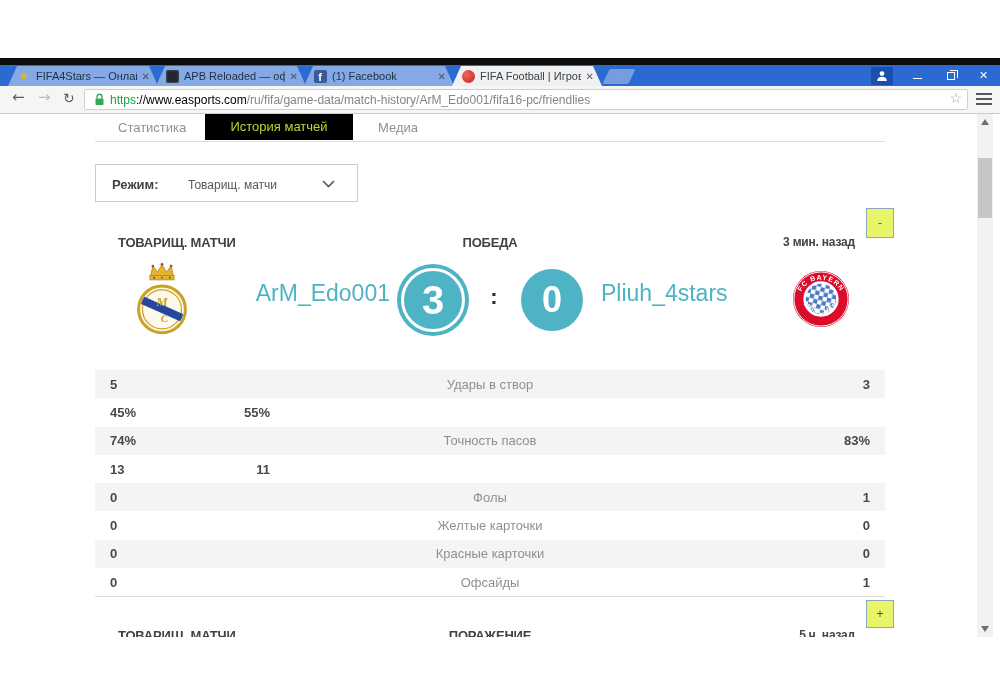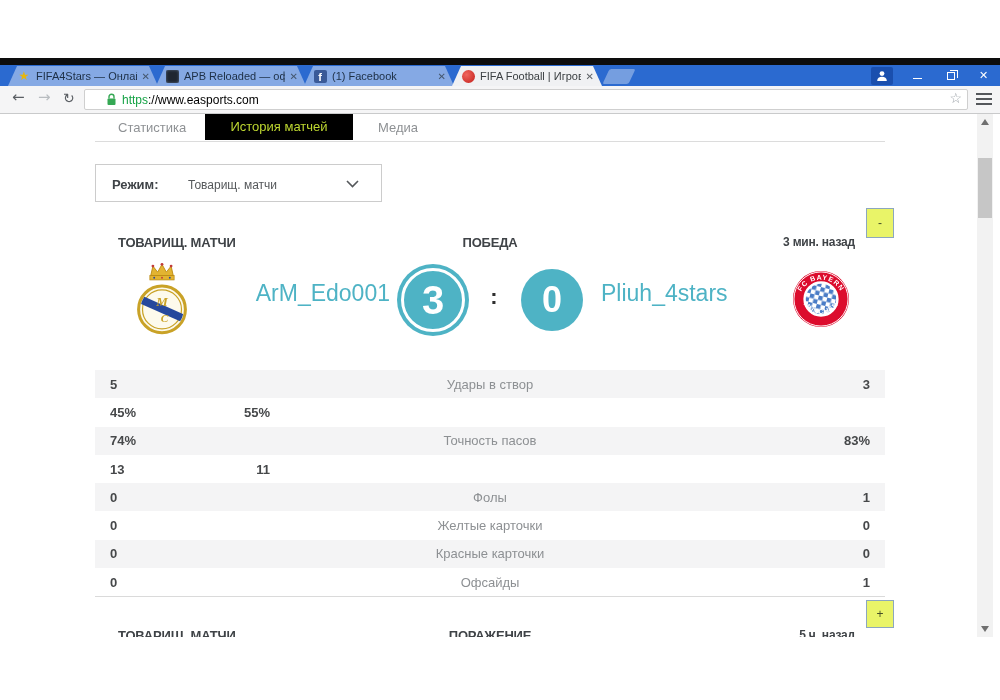--- a/index.html
+++ b/index.html
@@ -34,38 +34,38 @@
   .ic-restore { width:8px; height:8px; border:1px solid #fff; position:relative; }
   .ic-restore::before { content:""; position:absolute; top:-3px; left:2px; width:7px; height:7px; border:1px solid #fff; border-left:none; border-bottom:none; }
   .ic-close { font-size:11px; line-height:11px; }
 
   
   .toolbar { position:relative; width:100%; height:28px; background:#f5f5f6; border-bottom:1px solid #c9cacb; }
   .navbtn { position:absolute; top:2px; font-size:15px; color:#5a5e63; font-family:"DejaVu Sans", sans-serif; }
   .nav-back { left:12px; }
   .nav-fwd { left:38px; color:#b8bcc0; }
   .nav-reload { left:63px; font-size:14px; top:4px; }
-  .omnibox { position:absolute; left:84px; right:32px; top:3px; height:21px; background:#fff; border:1px solid #cfcfcf; border-radius:2px; display:flex; align-items:center; padding:0 22px 0 21px; font-size:12px; white-space:nowrap; overflow:hidden; }
+  .omnibox { position:absolute; left:84px; right:32px; top:3px; height:21px; background:#fff; border:1px solid #cfcfcf; border-radius:2px; display:flex; align-items:center; padding:0 22px 0 9px; font-size:12px; white-space:nowrap; overflow:hidden; }
   .url-scheme { color:#15a245; margin-left:5px; }
   .url-domain { color:#000000; }
   .url-path { color:#80868b; }
   .omni-star { position:absolute; right:38px; top:4px; font-size:14px; color:#9aa0a6; font-family:"DejaVu Sans", sans-serif; }
   .menu-btn { position:absolute; right:8px; top:7px; width:16px; }
   .menu-btn span { display:block; width:16px; height:2px; background:#54575b; margin-bottom:3px; }
 
   
   .viewport { position:relative; width:100%; height:523px; background:#fff; overflow:hidden; }
 
   .page-tab { position:absolute; font-size:13px; color:#8e9194; cursor:pointer; }
   .pt-stat { left:118px; top:6px; }
   .pt-media { left:378px; top:6px; }
   .pt-history { left:205px; top:0; width:148px; height:26px; background:#000; color:var(--ea-green,#bdd630); text-align:center; line-height:26px; }
   .page-rule { position:absolute; top:27px; left:95px; width:790px; border-top:1px solid #dcdcdc; }
 
-  .mode-box { position:absolute; top:50px; left:95px; width:287px; height:38px; border:1px solid #cccccc; background:#fff; }
+  .mode-box { position:absolute; top:50px; left:95px; width:263px; height:38px; border:1px solid #cccccc; background:#fff; }
   .mode-label { position:absolute; left:16px; top:12px; font-size:13px; font-weight:bold; color:#3f4347; }
   .mode-value { position:absolute; left:92px; top:13px; font-size:12px; color:#55585b; }
   .mode-chev { position:absolute; right:22px; top:15px; }
 
   .note-btn { position:absolute; left:866px; width:28px; background:var(--note-yellow,#e9f468); border:1px solid #8ca7bf; font-size:12px; color:#454f28; text-align:center; }
   .note-minus { top:94px; height:30px; line-height:28px; }
   .note-plus { top:486px; height:28px; line-height:26px; }
 
   .match-header { position:absolute; left:95px; width:790px; height:16px; font-size:13px; font-weight:bold; color:#3f4347; letter-spacing:-.2px; }
   .mh-1 { top:121px; }
@@ -163,20 +163,21 @@
       <span class="navbtn nav-back">←</span>
       <span class="navbtn nav-fwd">→</span>
       <span class="navbtn nav-reload">↻</span>
       <div class="omnibox">
         <svg width="11" height="13" viewBox="0 0 11 13">
           <rect x="1.5" y="5.5" width="8" height="6.5" rx="1" fill="#35a854"></rect>
           <path d="M3 5.5 V3.8 A2.5 2.6 0 0 1 8 3.8 V5.5" fill="none" stroke="#35a854" stroke-width="1.4"></path>
         </svg>
         <span class="url-scheme">https</span>
           <span class="url-domain">://www.easports.com</span>
+          <span class="url-path">/ru/fifa/game-data/match-history/ArM_Edo001/fifa16-pc/friendlies</span>
       </div>
       <span class="omni-star">☆</span>
       <div class="menu-btn">
           <span></span>
           <span></span>
           <span></span>
         </div>
     </div>
 
     <div class="viewport">

